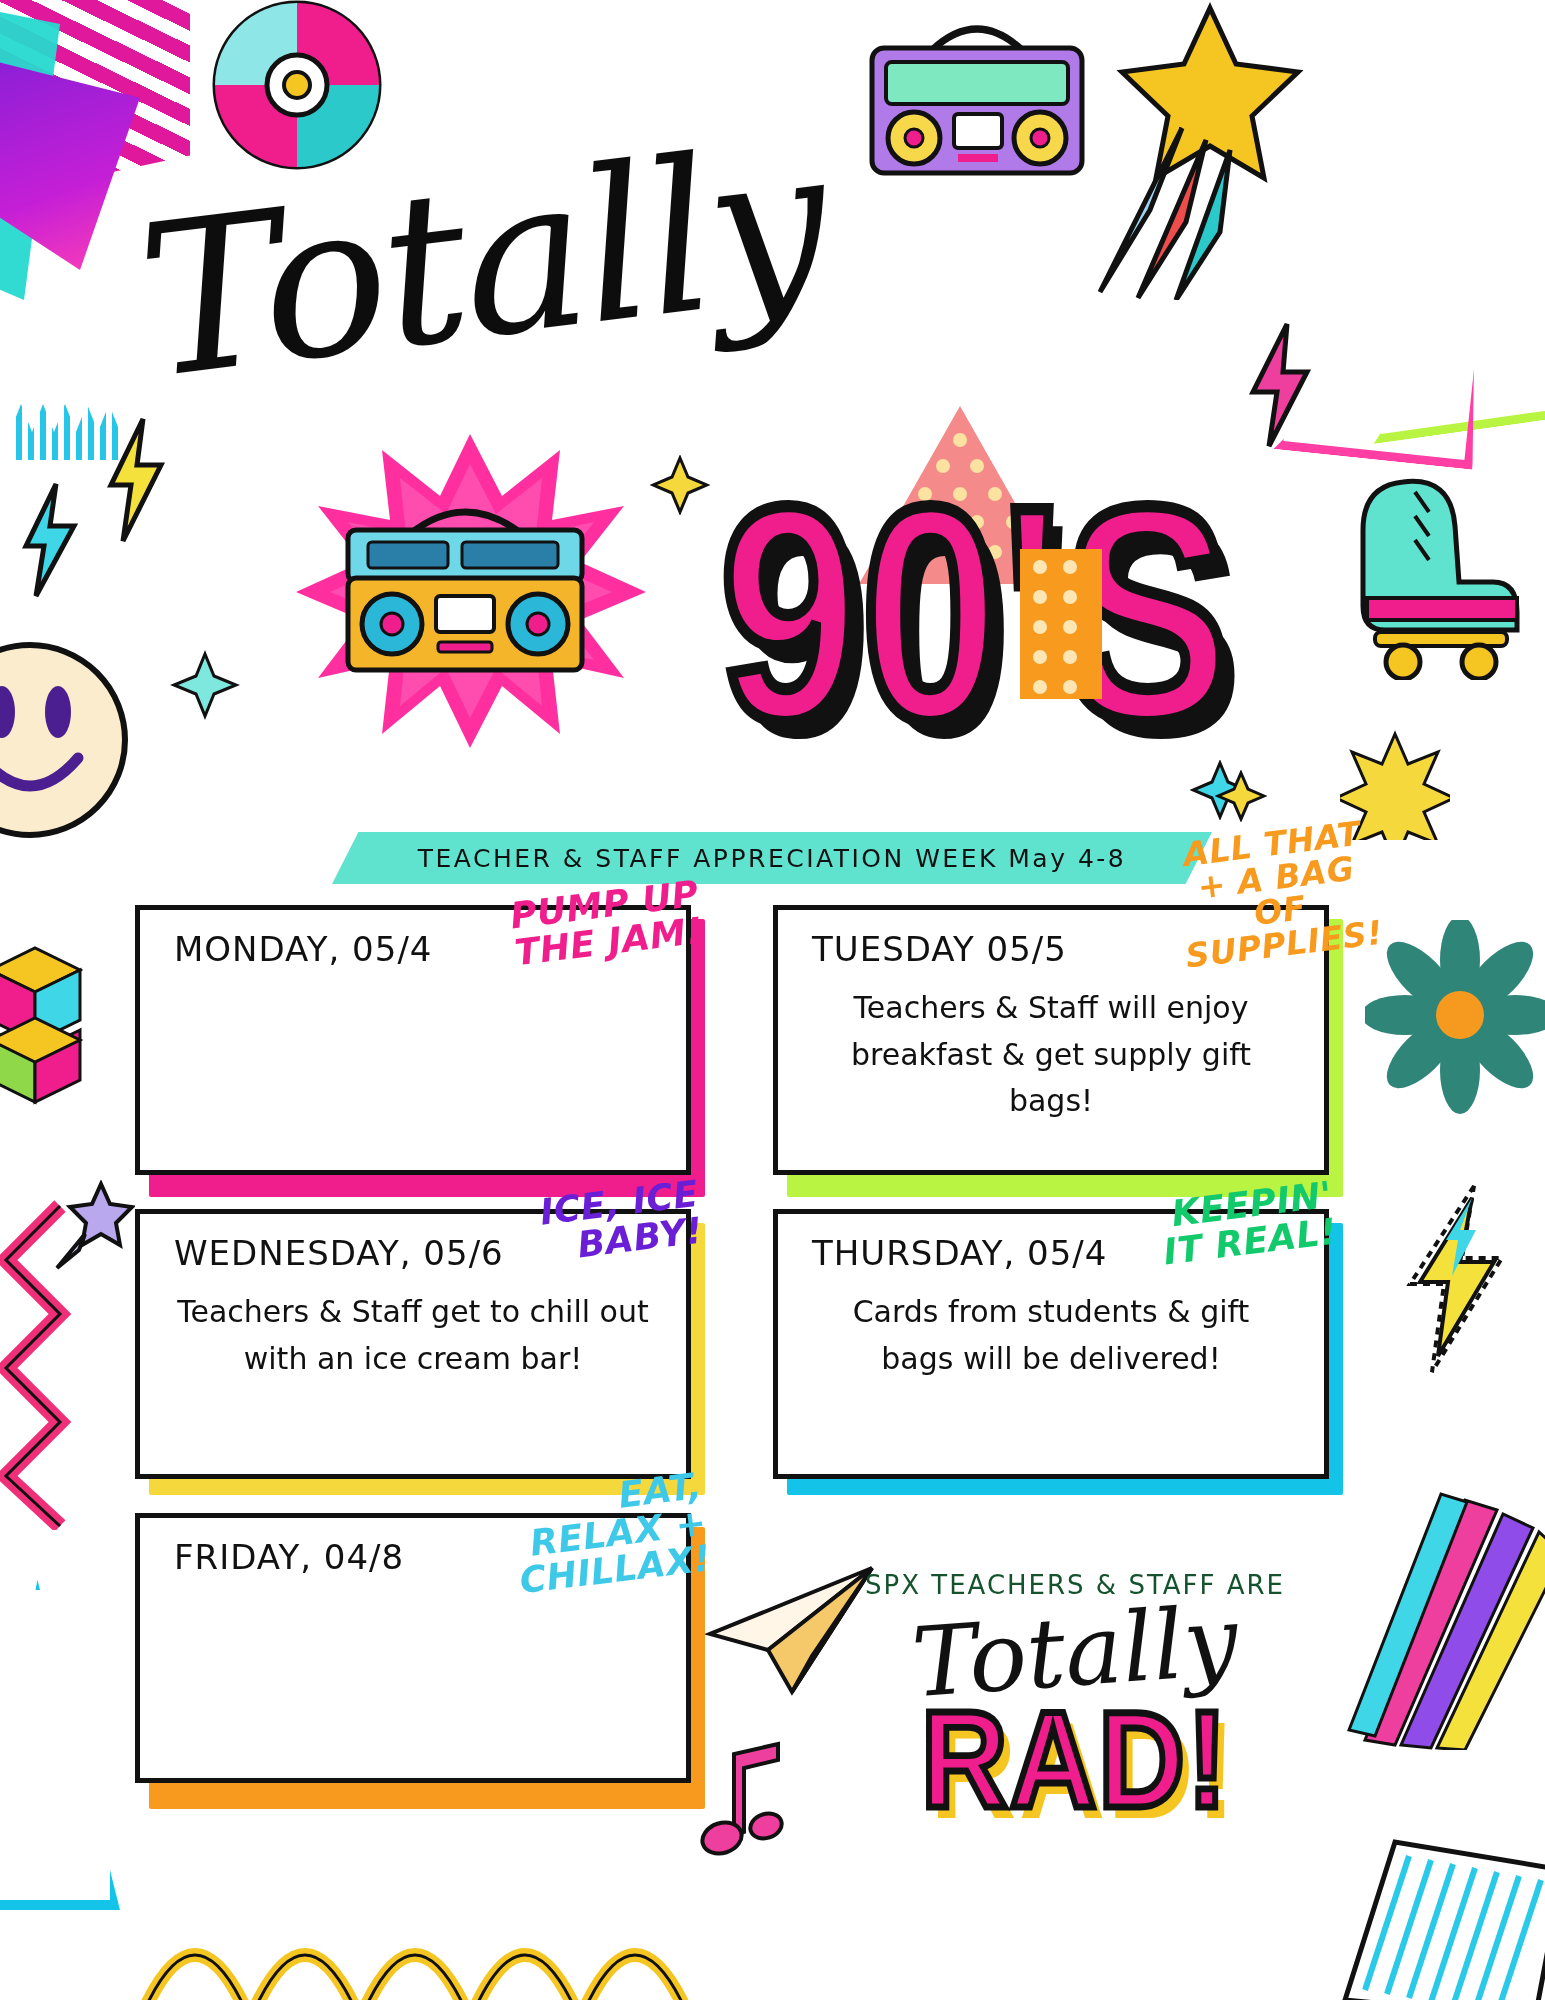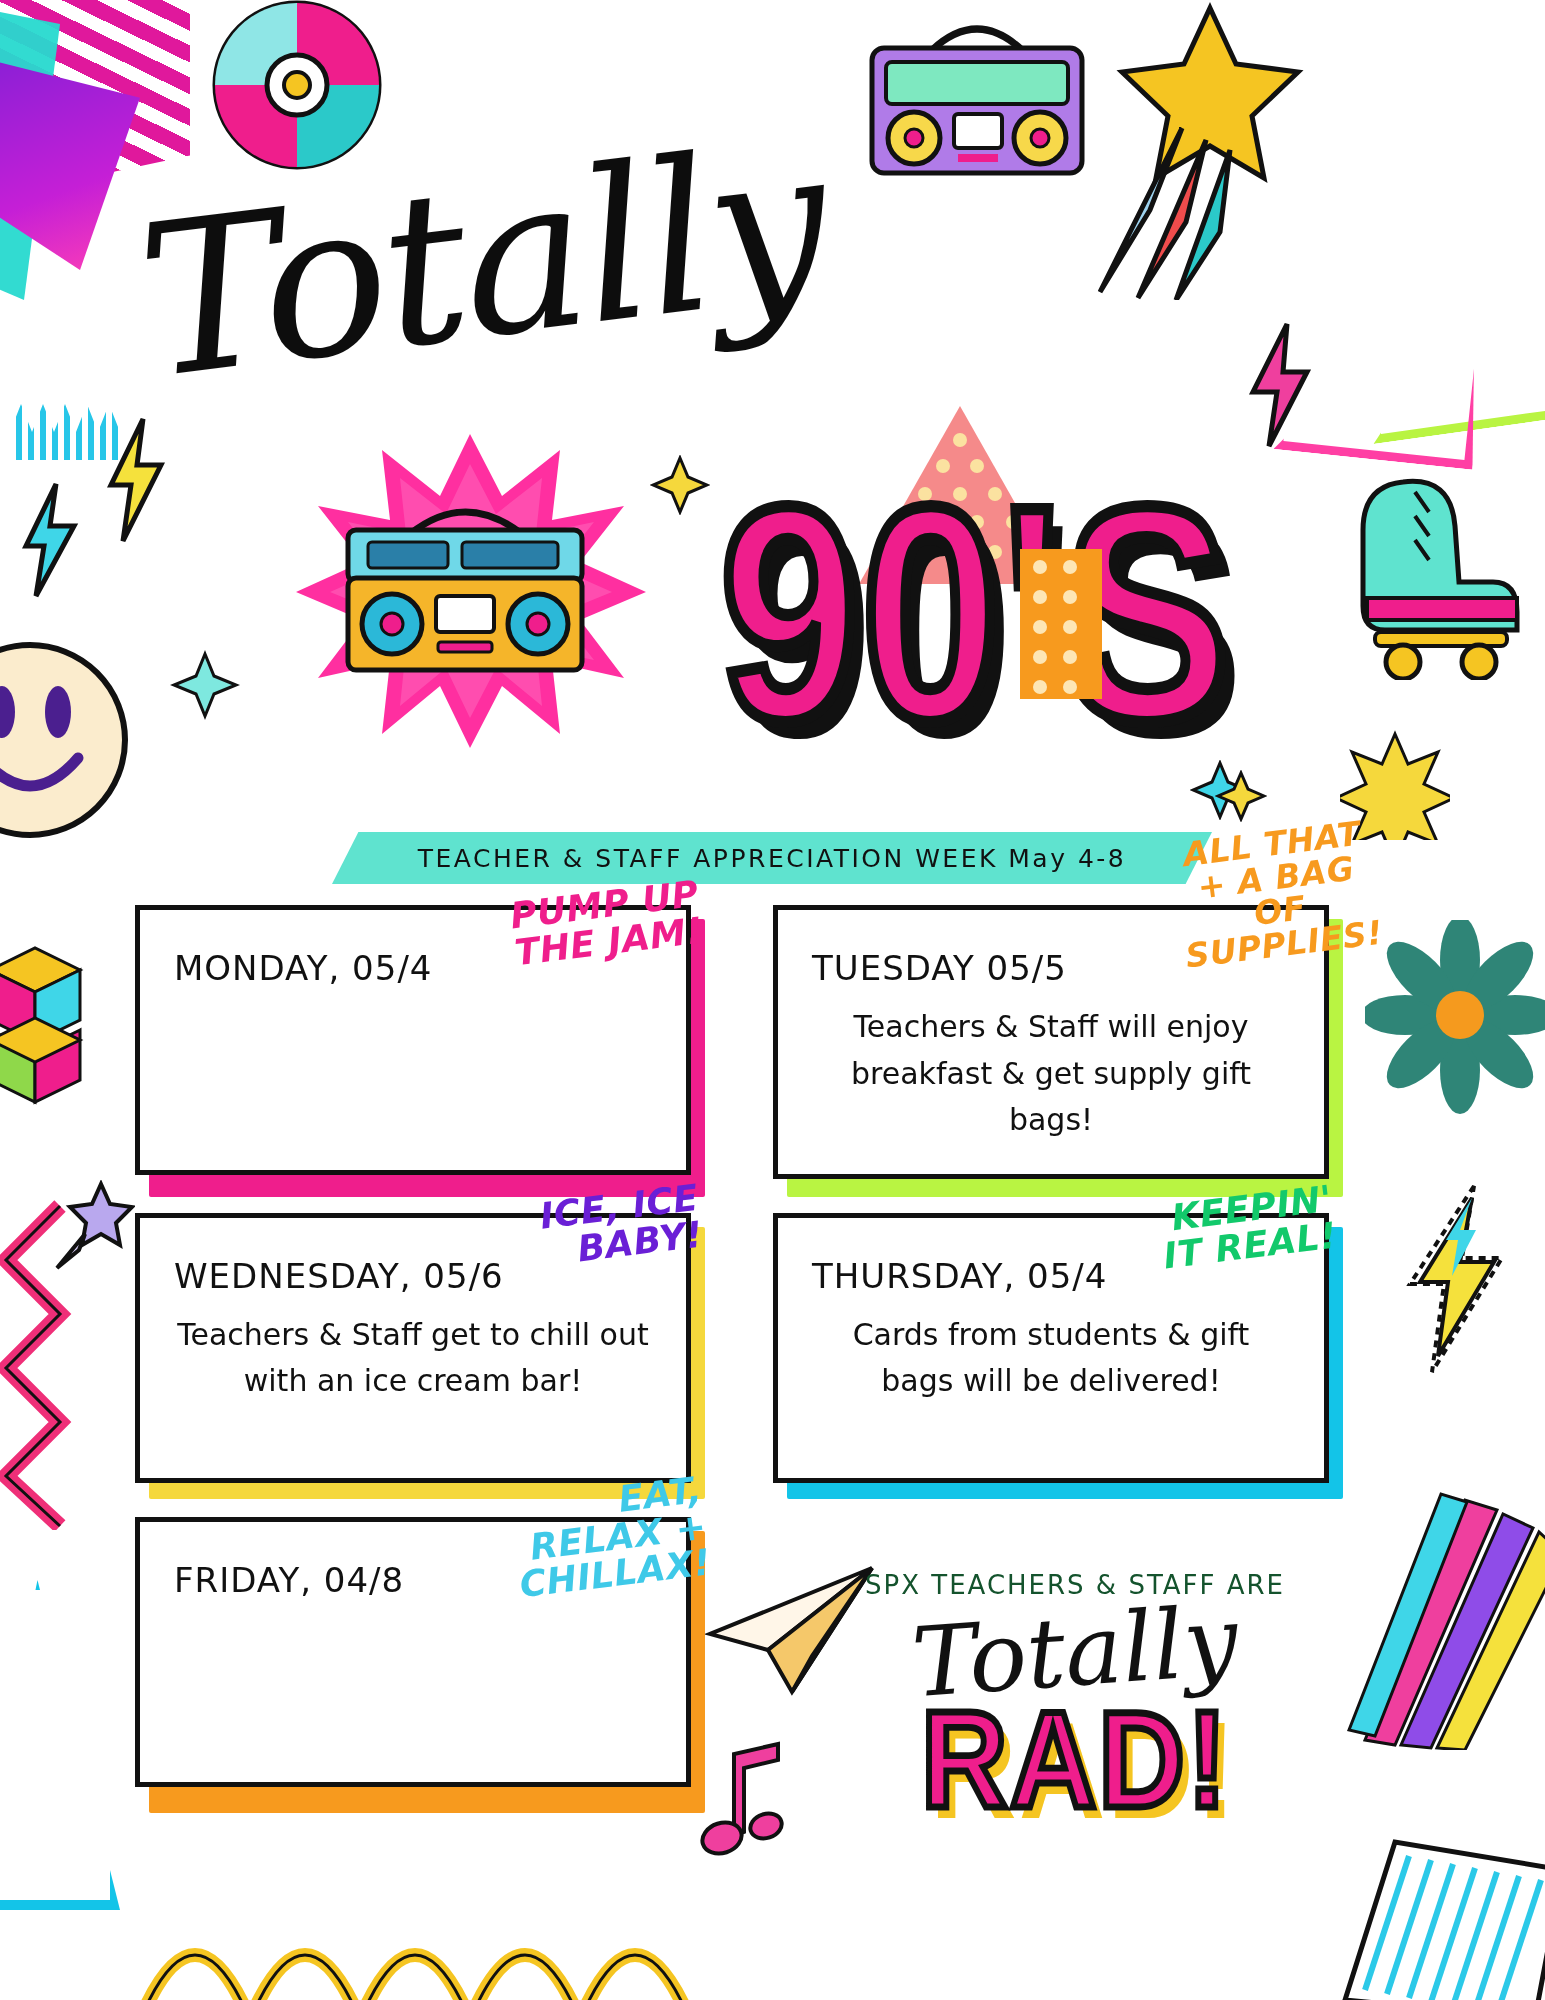--- a/index.html
+++ b/index.html
@@ -144,21 +144,21 @@
   .row { display: flex; gap: 82px; margin-bottom: 34px; }
   .card-wrap { position: relative; width: 556px; }
   .card-shadow {
     position: absolute; left: 14px; top: 14px; width: 556px; height: 100%;
     border-radius: 2px;
   }
   .card {
     position: relative;
     border: 5px solid #111;
     background: #fff;
-    padding: 38px 34px 30px 34px;
+    padding: 19px 34px 30px 34px;
     min-height: 270px;
   }
   .card-title {
     font-family: "DejaVu Sans", sans-serif;
     font-size: 34px;
     letter-spacing: 1px;
     color: #111;
     margin-bottom: 16px;
     white-space: nowrap;
   }

